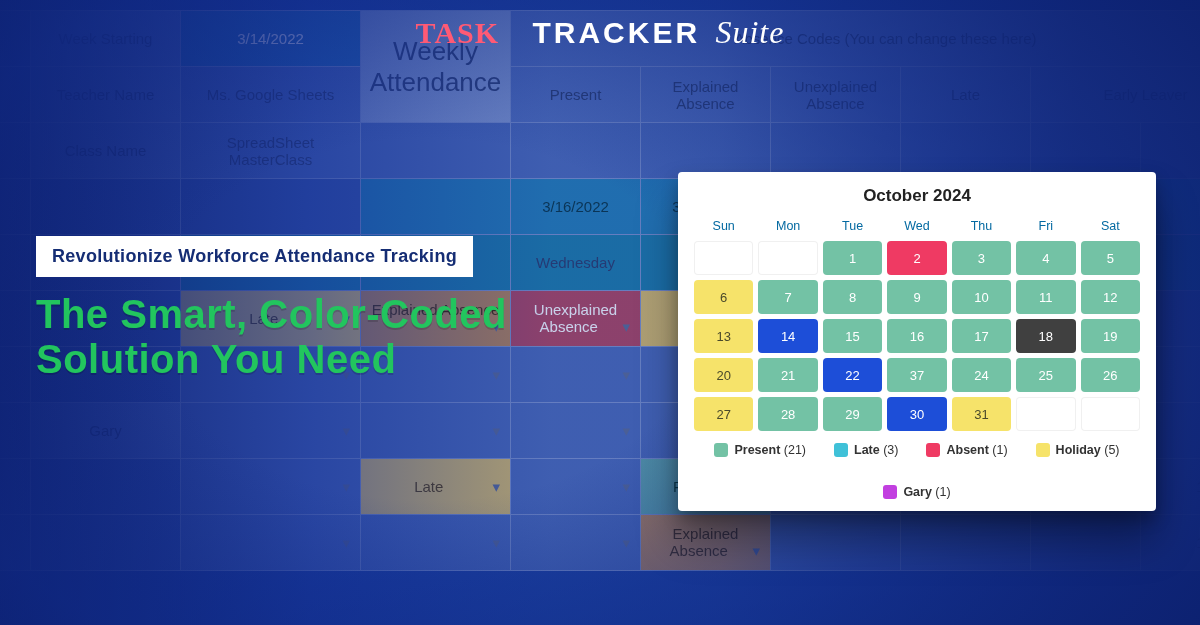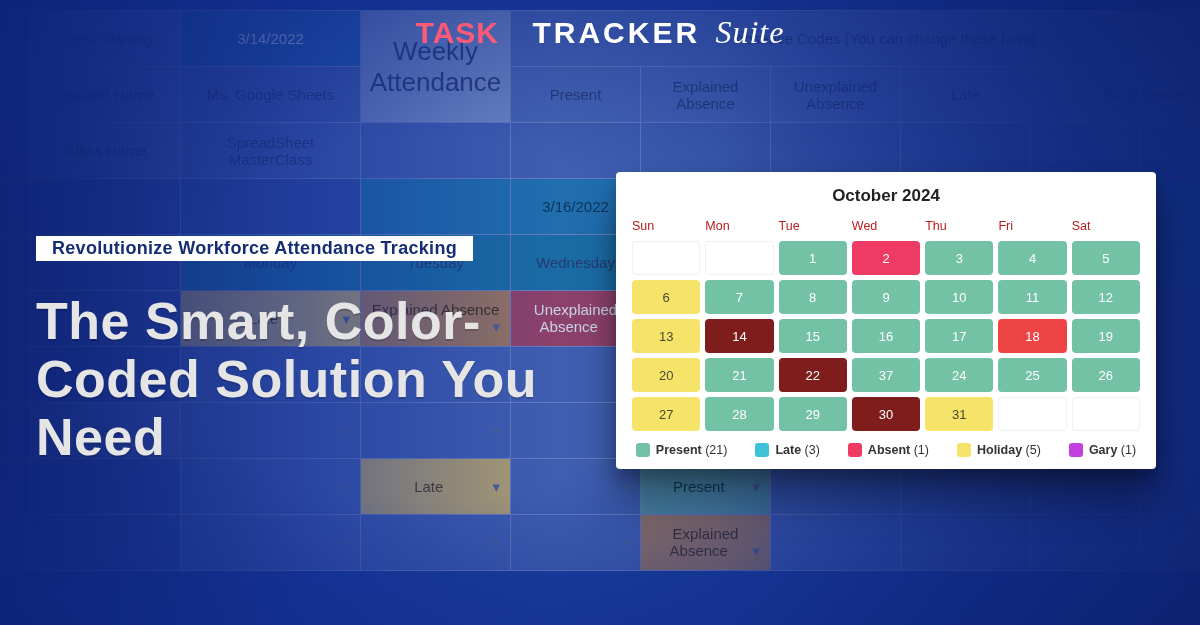--- a/index.html
+++ b/index.html
@@ -53,63 +53,63 @@
                 linear-gradient(90deg, rgba(12,30,110,0.92) 0%, rgba(18,45,150,0.55) 26%, rgba(22,55,170,0.15) 46%, rgba(22,55,170,0.15) 60%, rgba(15,38,130,0.6) 90%);
     pointer-events:none;
   }
 
   
   .logo {
     position:absolute; top:14px; left:0; right:0;
     text-align:center; color:#fff; font-size:30px; letter-spacing:1px;
     font-weight:300;
   }
-  .logo .tk { font-weight:800; color:#ff5a75; font-family: Liberation Sans, sans-serif; }
+  .logo .tk { font-weight:800; color:#ff5a75; font-family: Liberation Serif, serif; }
   .logo .tr { font-weight:800; color:#fff; letter-spacing:3px;margin-left:24px; }
   .logo .suite { font-style:italic; font-family: "Brush Script MT","Segoe Script",cursive; font-size:32px; margin-left:6px;}
 
   
   .pill {
     position:absolute; left:36px; top:236px;
     background:#fff; color:#152d74; font-weight:800;
-    font-size:18px; padding:2px 16px; letter-spacing:0.3px;
+    font-size:18px; padding:10px 16px; letter-spacing:0.3px;
     display:inline-block;
   }
   .headline {
     position:absolute; left:36px; top:292px; right:560px;
-    color:#e5e5e5; font-weight:800;
+    color:#22c55e; font-weight:800;
     font-family: "Arial Black", Arial, sans-serif;
-    font-size:52px; line-height:1.12; letter-spacing:0.5px;
+    font-size:40px; line-height:1.12; letter-spacing:0.5px;
     text-shadow: 0 2px 0 rgba(0,0,0,0.15);
     font-stretch: condensed;
   }
 
   
   .card {
     position:absolute; right:44px; top:172px;
-    width:540px; background:#fff; border-radius:4px;
+    width:478px; background:#fff; border-radius:4px;
     box-shadow: 0 30px 40px rgba(0,0,0,0.35), 0 8px 16px rgba(0,0,0,0.25);
     padding:14px 16px 12px;
   }
   .card h3 {
     text-align:center; font-size:17px; font-weight:700; color:#222;
     margin-bottom:10px;
   }
   .dow { display:grid; grid-template-columns: repeat(7,1fr); gap:5px; margin-bottom:5px;}
-  .dow div { text-align:left; font-size:12.5px; color:#b91c1c; padding:3px 0;}
+  .dow div { text-align:center; font-size:12.5px; color:#0369a1; padding:3px 0;}
   .grid { display:grid; grid-template-columns: repeat(7,1fr); gap:5px;}
   .cell {
     height:34px; border-radius:4px; display:flex; align-items:center; justify-content:center;
     font-size:13px; color:#fff; background:#73c2a5;
   }
   .cell.empty { background:#fff; color:transparent; box-shadow: inset 0 0 0 1px #f0f0f0;}
   .cell.holiday{ background:#f6e36a; color:#4a4a2b; }
-  .cell.late   { background:#7f1d1d; }
+  .cell.late   { background:#1d4ed8; }
   .cell.absent { background:#ef3a63; }
-  .cell.leave  { background:#ef4444; }
+  .cell.leave  { background:#404040; }
   .cell.present{ background:#73c2a5; }
   .legend { display:flex; flex-wrap:wrap; gap:28px; justify-content:center; margin-top:12px;}
   .lg { display:flex; align-items:center; gap:6px; font-size:12.5px; color:#333;}
   .sw { width:14px; height:14px; border-radius:3px; display:inline-block;}
   .sw.present{background:#73c2a5}.sw.late{background:#3fc1d8}.sw.absent{background:#ef3a63}.sw.holiday{background:#f6e36a}.sw.leave{background:#c23fe0}
 </style>
 </head>
 <body>
 
 <div class="stage">

